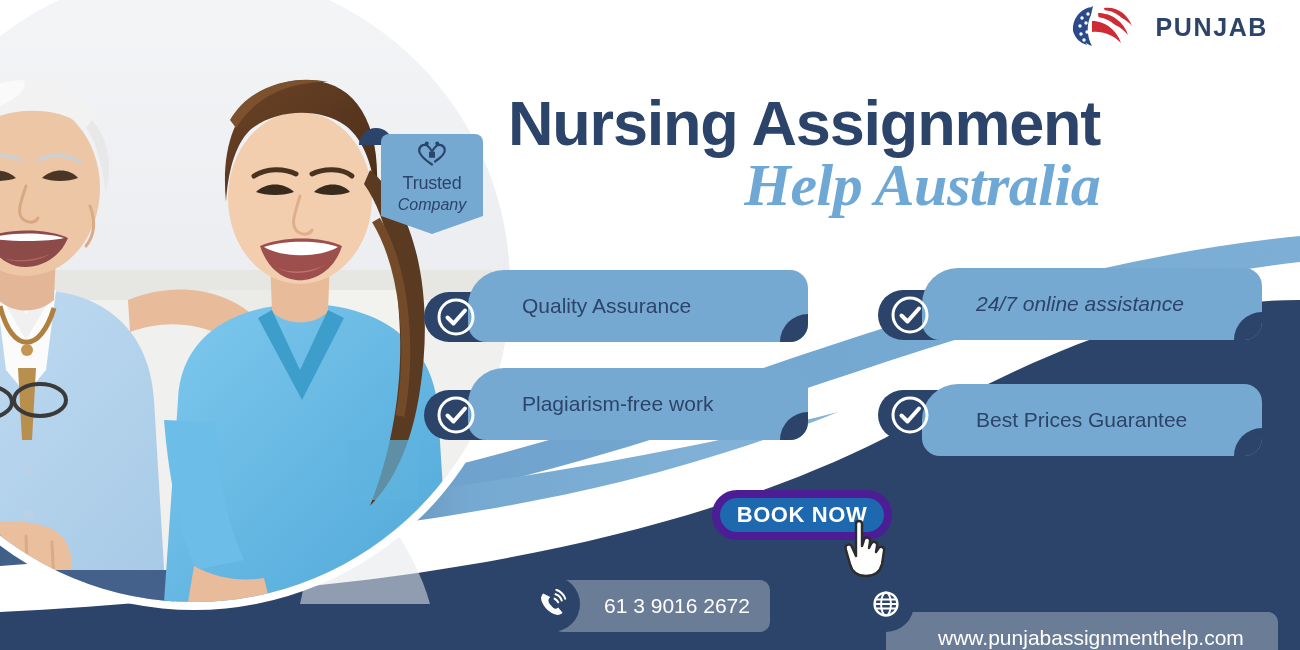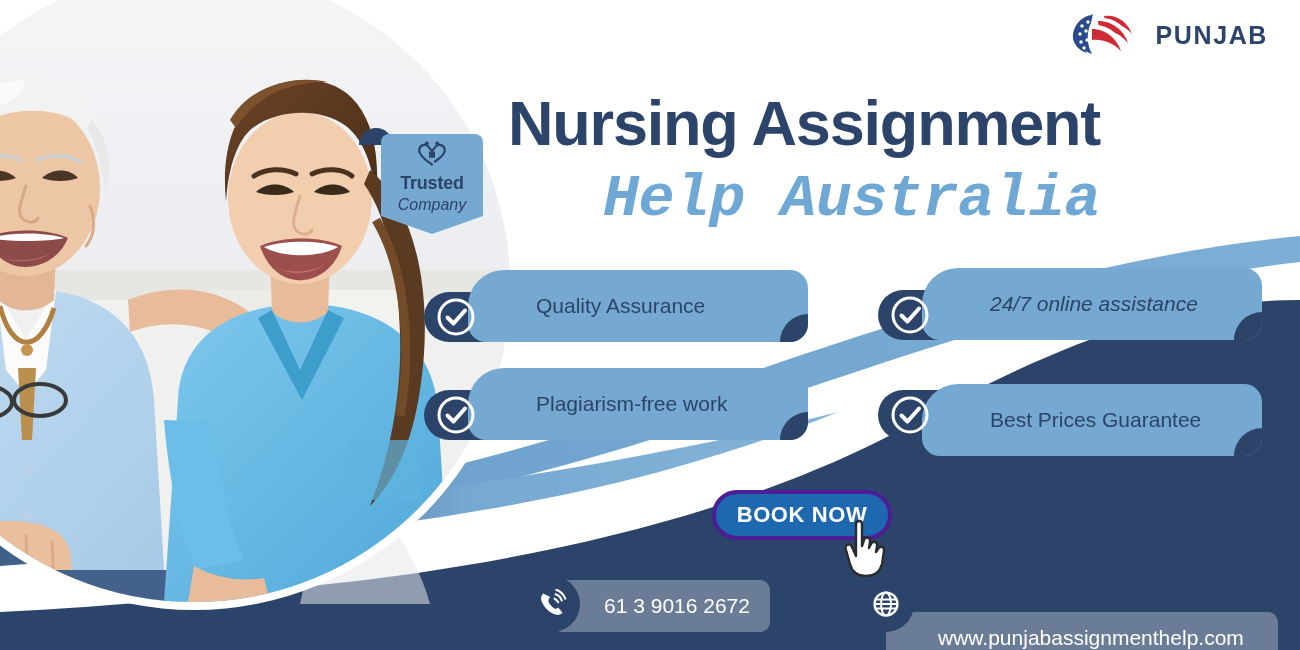--- a/index.html
+++ b/index.html
@@ -53,21 +53,21 @@
   }
   .photo-inner {
     position: absolute;
     inset: 0;
   }
 
   
   .logo {
     position: absolute;
     right: 32px;
-    top: 12px;
+    top: 4px;
     display: flex;
     align-items: center;
     z-index: 20;
     justify-content: center;
   }
   .logo-mark {
     width: 64px;
     height: 46px;
     margin-right: 4px;
     flex: none;
@@ -119,21 +119,21 @@
     clip-path: polygon(0 0, 100% 0, 100% 82%, 50% 100%, 0 82%);
     text-align: center;
   }
   .badge-icon {
     margin-top: 7px;
     width: 30px;
     height: 26px;
   }
   .badge-title {
     font-size: 18px;
-    font-weight: bold;
+    font-weight: normal;
     color: #2c4469;
     margin-top: 2px;
     letter-spacing: -0.2px;
   }
   .badge-sub {
     font-size: 16px;
     font-style: italic;
     color: #2c4469;
     margin-top: 2px;
   }
@@ -147,28 +147,28 @@
   }
   .headline-main {
     font-size: 63px;
     font-weight: bold;
     color: #2c4469;
     letter-spacing: -1.2px;
     line-height: 1;
     white-space: nowrap;
   }
   .headline-script {
-    font-family: Liberation Mono, monospace;
+    font-family: Liberation Serif, serif;
     font-size: 60px;
     font-style: italic;
     font-weight: bold;
     color: #6fa8d4;
     letter-spacing: -0.5px;
     line-height: 1;
-    margin-top: 14px;
+    margin-top: 0;
     text-align: right;
     white-space: nowrap;
   }
 
   
   .features {
     position: absolute;
     left: 0;
     top: 0;
     z-index: 13;
@@ -209,36 +209,36 @@
     right: 0;
     bottom: 0;
     width: 28px;
     height: 28px;
     background: #2c4469;
     border-radius: 28px 0 0 0;
   }
   .feat-label {
     font-size: 21px;
     color: #2c4469;
-    padding-left: 68px;
+    padding-left: 54px;
     padding-right: 30px;
     line-height: 1.15;
     position: relative;
     z-index: 2;
   }
 
   
   .book-now {
     position: absolute;
     left: 712px;
     top: 490px;
     width: 180px;
     height: 50px;
     background: #1d68ae;
-    border: 4px solid #4c1d95;
+    border: 8px solid #4c1d95;
     border-radius: 28px;
     color: #ffffff;
     font-size: 22px;
     font-weight: bold;
     letter-spacing: 0.6px;
     display: flex;
     align-items: center;
     justify-content: center;
     z-index: 25;
     box-sizing: border-box;

